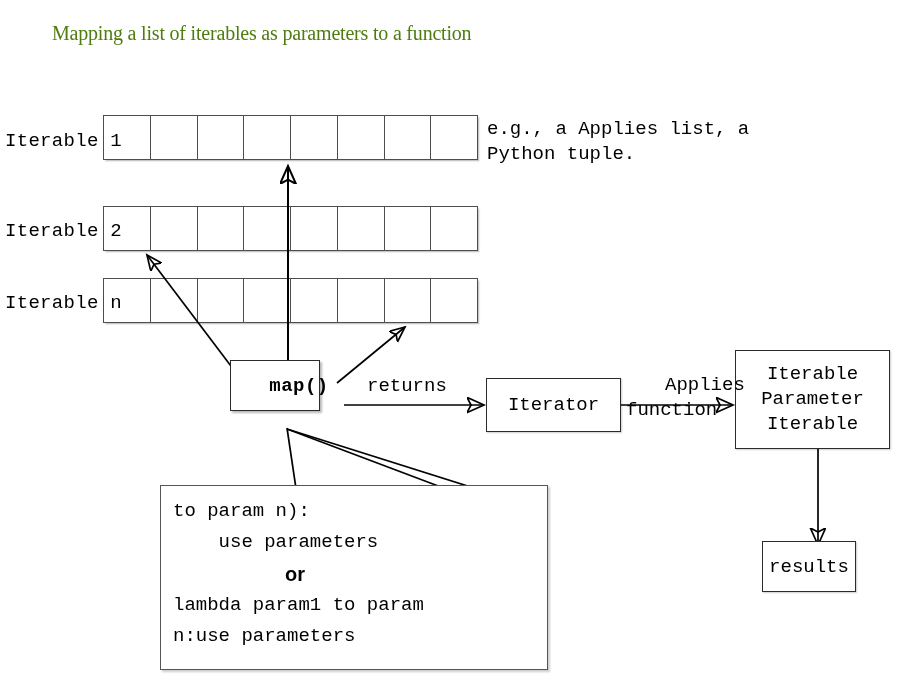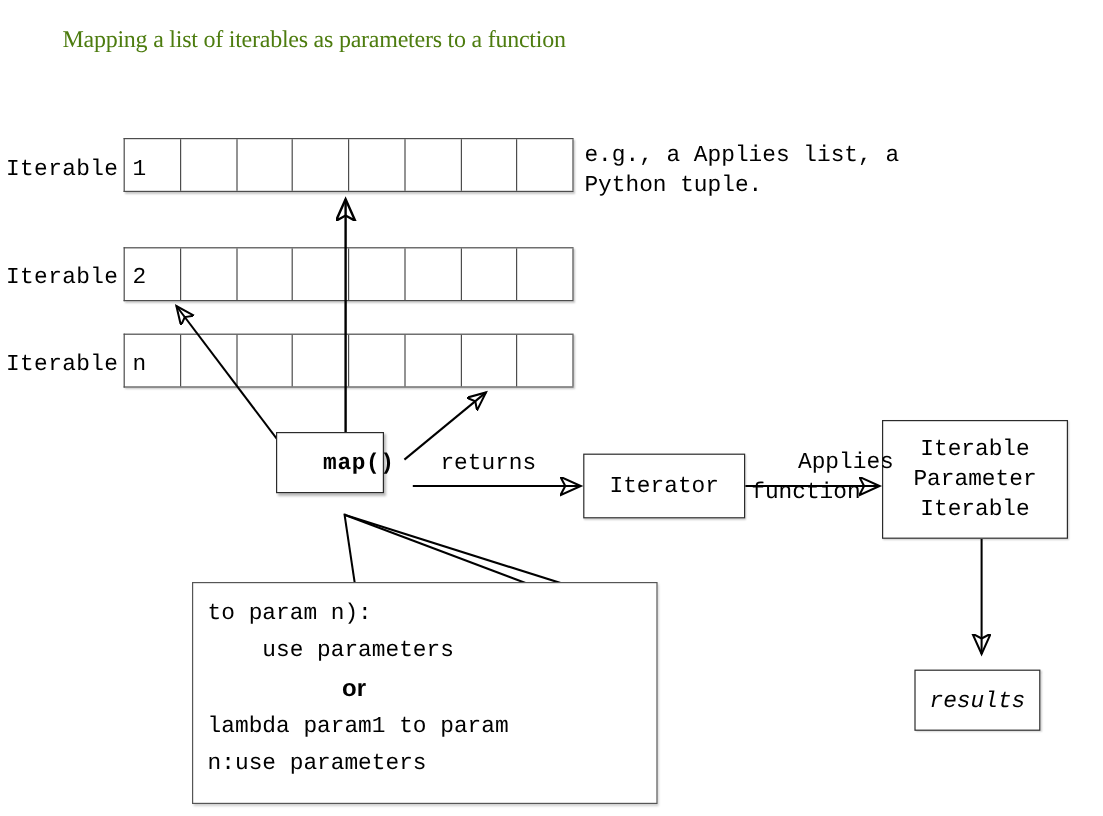--- a/index.html
+++ b/index.html
@@ -206,21 +206,21 @@
 
   <div class="label" style="left:626px; top:374px;margin-left:39px;">Applies</div>
   <div class="label" style="left:626px; top:399px;">function</div>
 
   <div class="box plain box-multiline" style="left:735px; top:350px; width:155px; height:99px;">
     <span>Iterable</span>
     <span>Parameter</span>
     <span>Iterable</span>
   </div>
 
-  <div class="box plain" style="left:762px; top:558px; width:105px; height:51px;font-style:italic;">results</div>
+  <div class="box plain" style="left:762px; top:541px; width:94px; height:51px;">results</div>
 
   <div class="codebox" style="left:160px; top:485px; width:388px; height:185px;">
     <div class="line">to param n):</div>
     <div class="line">    use parameters</div>
     <div class="line or">or</div>
     <div class="line">lambda param1 to param</div>
     <div class="line">n:use parameters</div>
   </div>
 
 </div>

